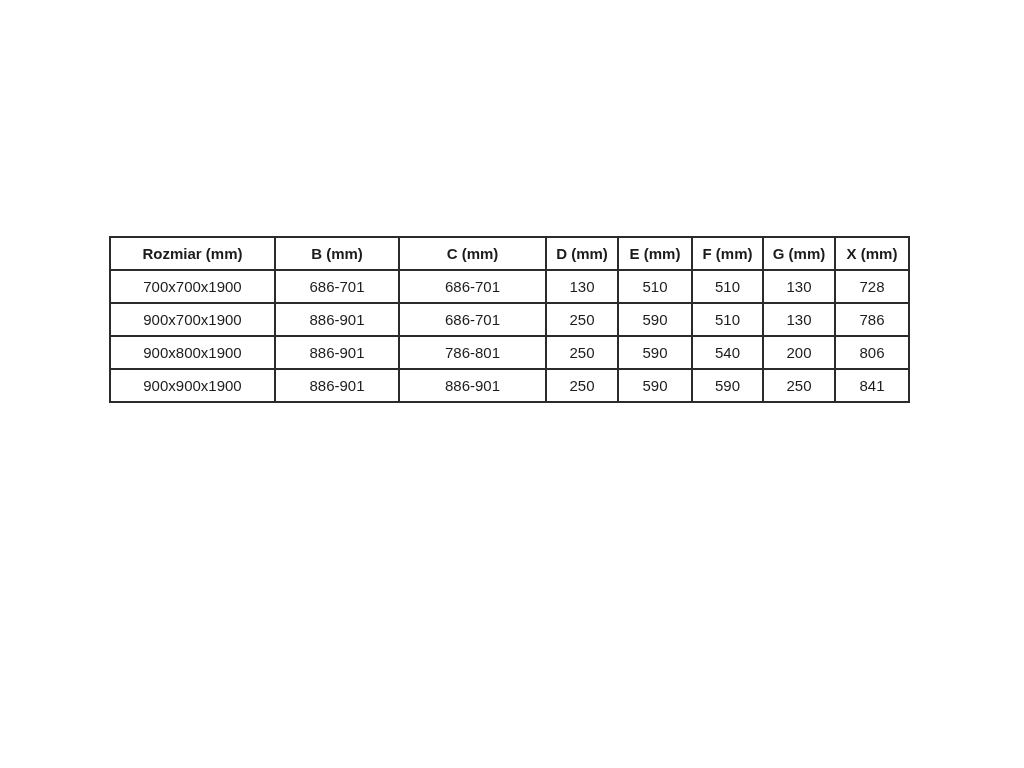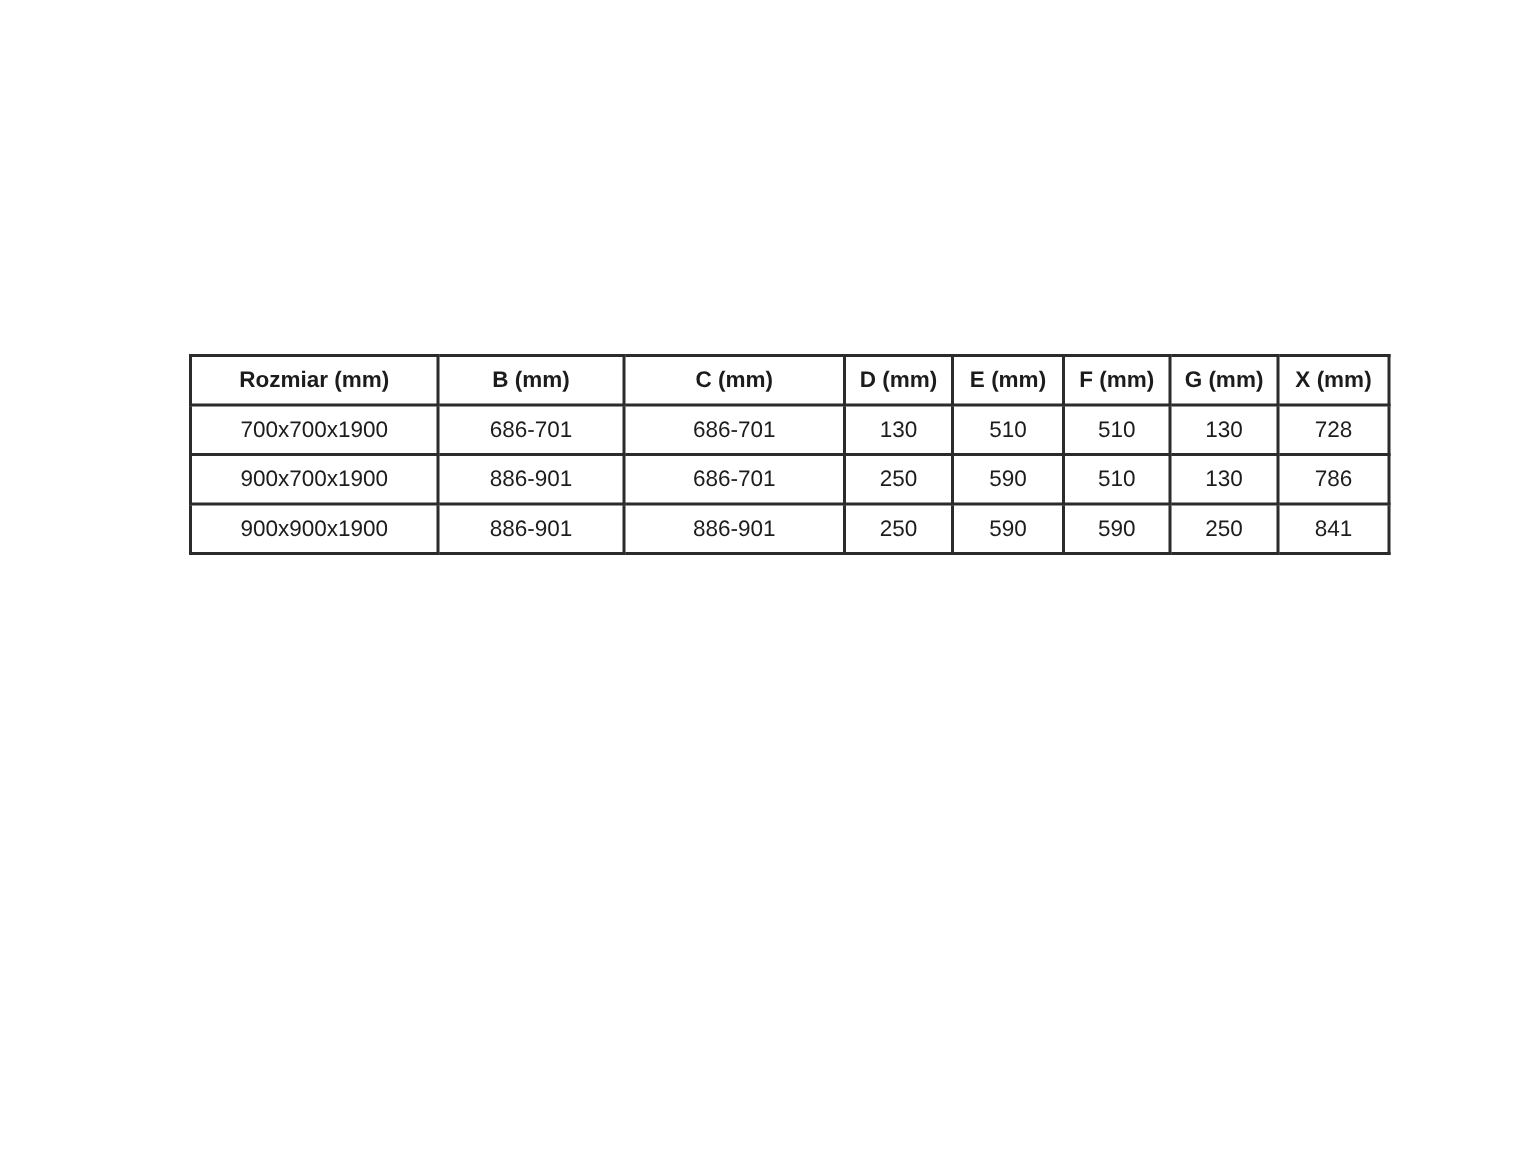--- a/index.html
+++ b/index.html
@@ -5,21 +5,21 @@
   * { margin: 0; padding: 0; box-sizing: border-box; }
   html, body {
     width: 1024px;
     height: 768px;
     background: #ffffff;
     font-family: "Liberation Sans", sans-serif;
     overflow: hidden;
   }
   .table-wrap {
     position: absolute;
-    left: 126px;
+    left: 109px;
     top: 236px;
   }
   table.spec-table {
     border-collapse: collapse;
     table-layout: fixed;
     width: 799px;
     background: #ffffff;
   }
   table.spec-table th,
   table.spec-table td {
@@ -79,20 +79,30 @@
           <td>900x700x1900</td>
           <td>886-901</td>
           <td>686-701</td>
           <td>250</td>
           <td>590</td>
           <td>510</td>
           <td>130</td>
           <td>786</td>
         </tr>
         <tr>
+          <td>900x800x1900</td>
+          <td>886-901</td>
+          <td>786-801</td>
+          <td>250</td>
+          <td>590</td>
+          <td>540</td>
+          <td>200</td>
+          <td>806</td>
+        </tr>
+        <tr>
           <td>900x900x1900</td>
           <td>886-901</td>
           <td>886-901</td>
           <td>250</td>
           <td>590</td>
           <td>590</td>
           <td>250</td>
           <td>841</td>
         </tr>
       </tbody>

